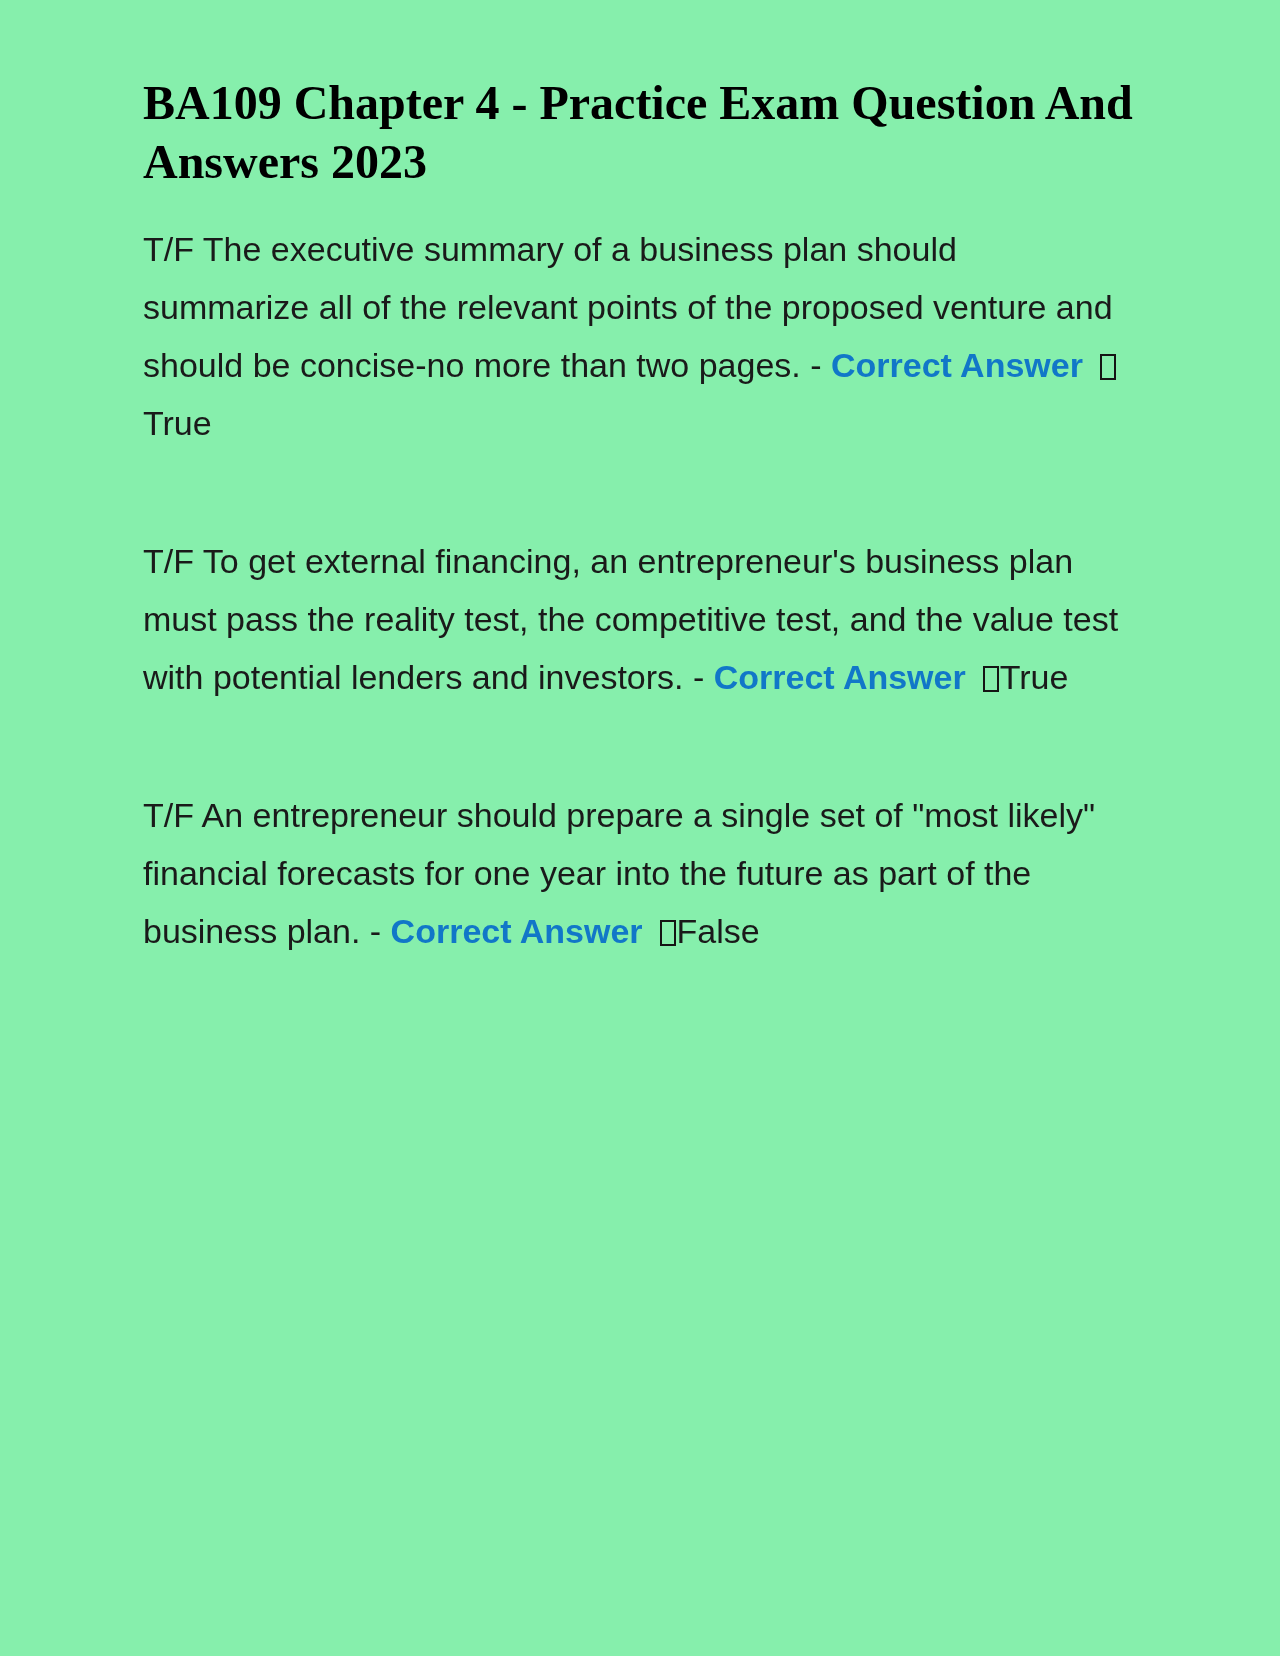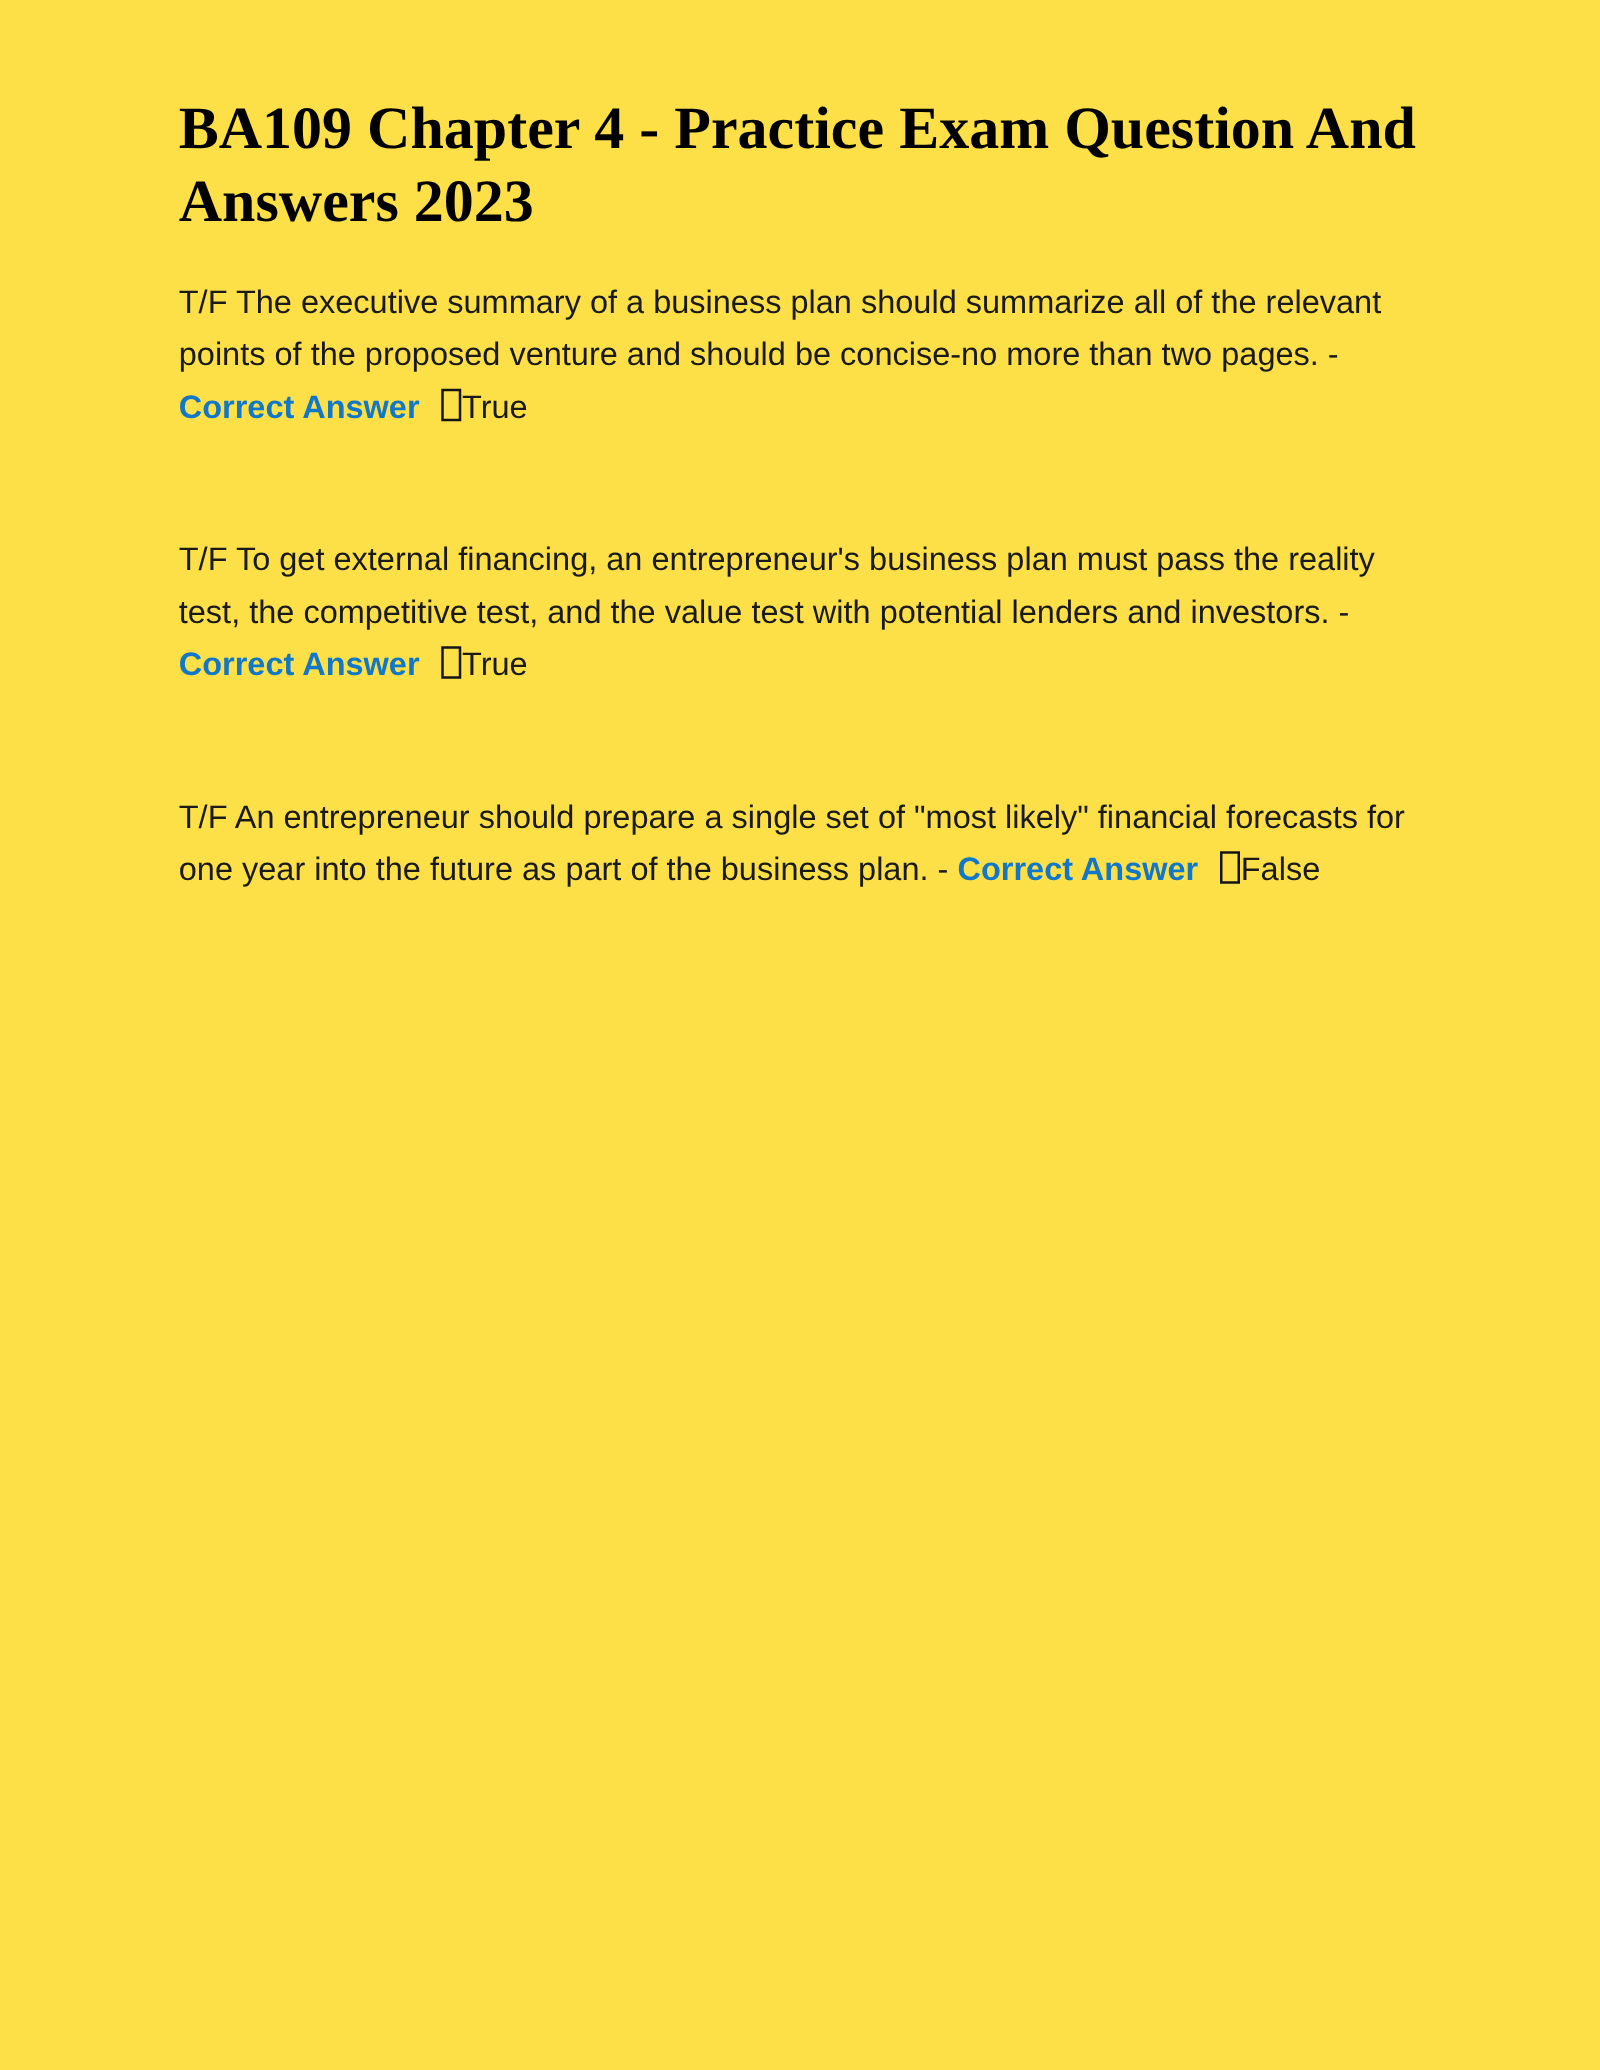--- a/index.html
+++ b/index.html
@@ -13,35 +13,35 @@
     position: relative;
     font-family: "Liberation Sans", sans-serif;
     color: #1a1a1a;
     overflow: hidden;
   }
   .page {
     box-sizing: border-box;
     width: 1280px;
     height: 1656px;
     padding: 73px 143px 0 143px;
-    background: #fde047;
+    background: #86efac;
   }
   .doc-title {
     font-family: "Liberation Serif", serif;
     font-weight: 700;
     font-size: 48px;
     line-height: 59px;
     color: #000000;
     margin: 0 0 29px 0;
     max-width: 990px;
     letter-spacing: 0;
   }
   .question {
-    font-size: 26px;
-    line-height: 42px;
+    font-size: 34px;
+    line-height: 58px;
     margin: 0 0 80px 0;
     max-width: 988px;
     color: #1a1a1a;
   }
   .correct-answer-label {
     color: #1177c8;
     font-weight: 700;
   }
   .answer-box {
     display: inline-block;

